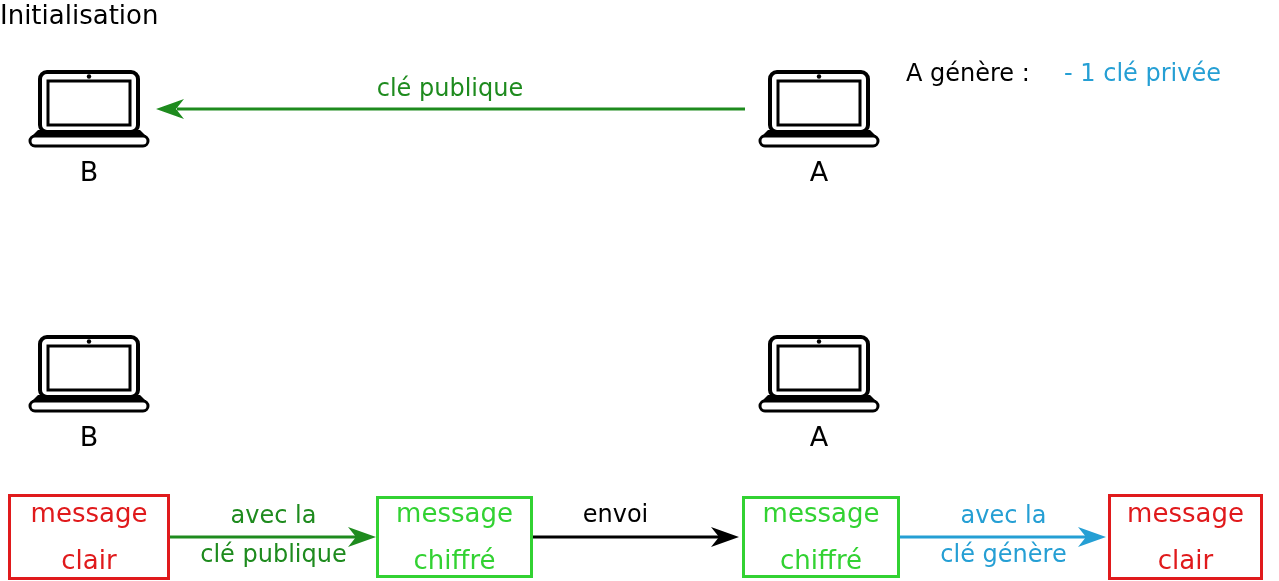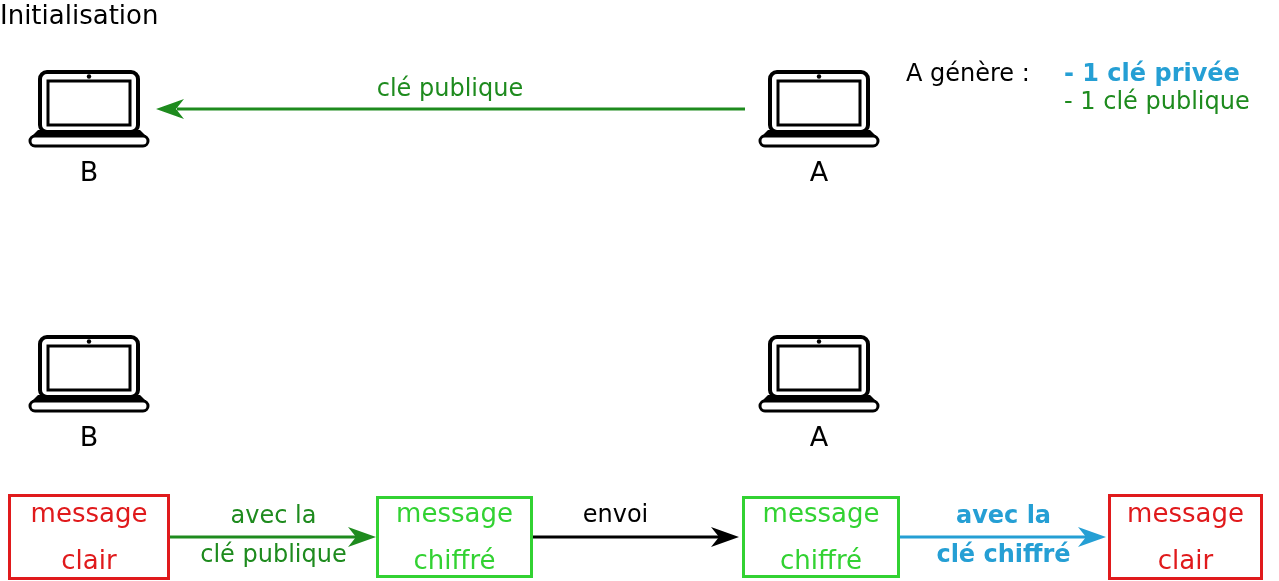--- a/index.html
+++ b/index.html
@@ -24,21 +24,21 @@
     color: #000;
     text-align: center;
     width: 122px;
   }
   .arrow-label {
     font-size: 24px;
     text-align: center;
     white-space: nowrap;
   }
   .c-darkgreen { color: var(--color-dark-green); }
-  .c-cyan      { color: var(--color-cyan); font-weight: bold; }
+  .c-cyan      { color: var(--color-cyan); }
   .c-black     { color: #000000; }
   .genere-prefix { font-size: 24px; color: #000; white-space: nowrap; }
   .genere-list { font-size: 24px; line-height: 28px; white-space: nowrap; }
   .msg-box {
     position: absolute;
     background: #fff;
     border: 3px solid;
     display: flex;
     flex-direction: column;
     align-items: center;
@@ -94,21 +94,20 @@
 
   <div class="abs arrow-label c-darkgreen" style="left:155px; top:74px; width:590px;">clé publique</div>
   <svg class="abs arrow arrow-green" style="left:155px; top:98px;" width="590" height="22" viewBox="0 0 590 22">
     <line x1="22" y1="11" x2="590" y2="11"></line>
     <polygon points="1,11 29,1 21,11 29,21"></polygon>
   </svg>
 
   <div class="abs genere-prefix" style="left:906px; top:59px;text-align:right;">A génère :</div>
   <div class="abs genere-list" style="left:1064px; top:59px;">
     <div class="c-cyan">- 1 clé privée</div>
-    <div class="c-darkgreen">- 1 clé publique</div>
   </div>
 
 
   <div class="abs" style="left:28px; top:335px;">
     <svg class="laptop-svg" width="122" height="78" viewBox="0 0 122 78">
       <rect class="frame" x="12" y="2" width="98" height="60" rx="7"></rect>
       <rect class="inner" x="20" y="11" width="82" height="44"></rect>
       <circle class="cam" cx="61" cy="6.5" r="2.2"></circle>
       <polygon class="hinge" points="10,60 112,60 118,66 4,66"></polygon>
       <rect class="lip" x="2" y="66" width="118" height="10" rx="5"></rect>
@@ -153,20 +152,20 @@
   <div class="msg-box box-green" style="left:742px; top:496px; width:158px; height:82px;">
     <div>message</div>
     <div>chiffré</div>
   </div>
 
   <div class="abs arrow-label c-cyan" style="left:900px; top:501px; width:207px;">avec la</div>
   <svg class="abs arrow arrow-cyan" style="left:900px; top:526px;" width="207" height="22" viewBox="0 0 207 22">
     <line x1="0" y1="11" x2="186" y2="11"></line>
     <polygon points="206,11 178,1 186,11 178,21"></polygon>
   </svg>
-  <div class="abs arrow-label c-cyan" style="left:900px; top:540px; width:207px;">clé chiffré</div>
+  <div class="abs arrow-label c-cyan" style="left:900px; top:540px; width:207px;">clé génère</div>
 
   <div class="msg-box box-red" style="left:1108px; top:494px; width:155px; height:86px;">
     <div>message</div>
     <div>clair</div>
   </div>
 
 </div>
 
 </body></html>

